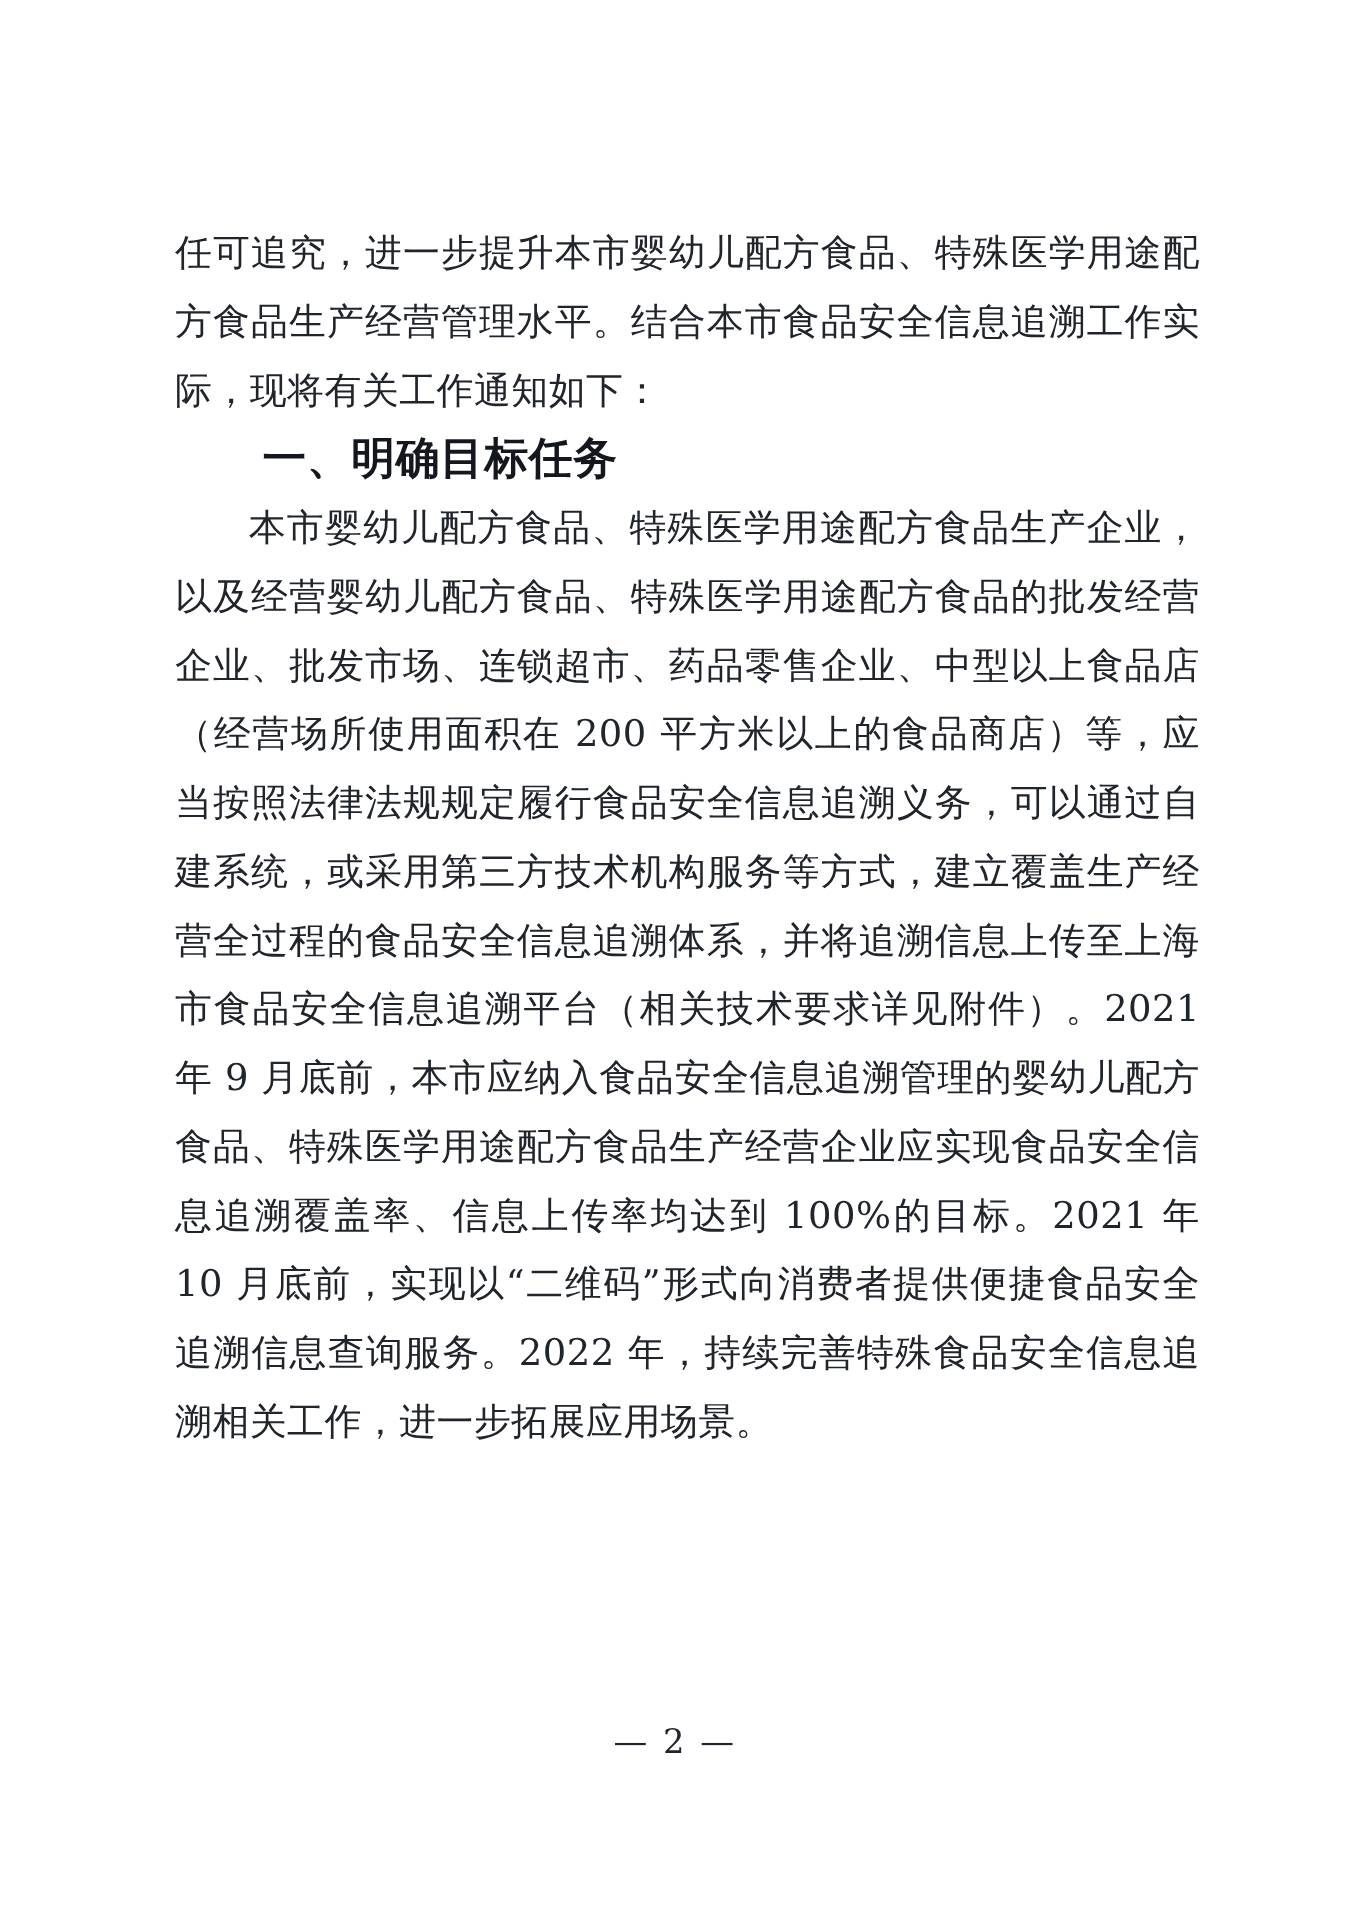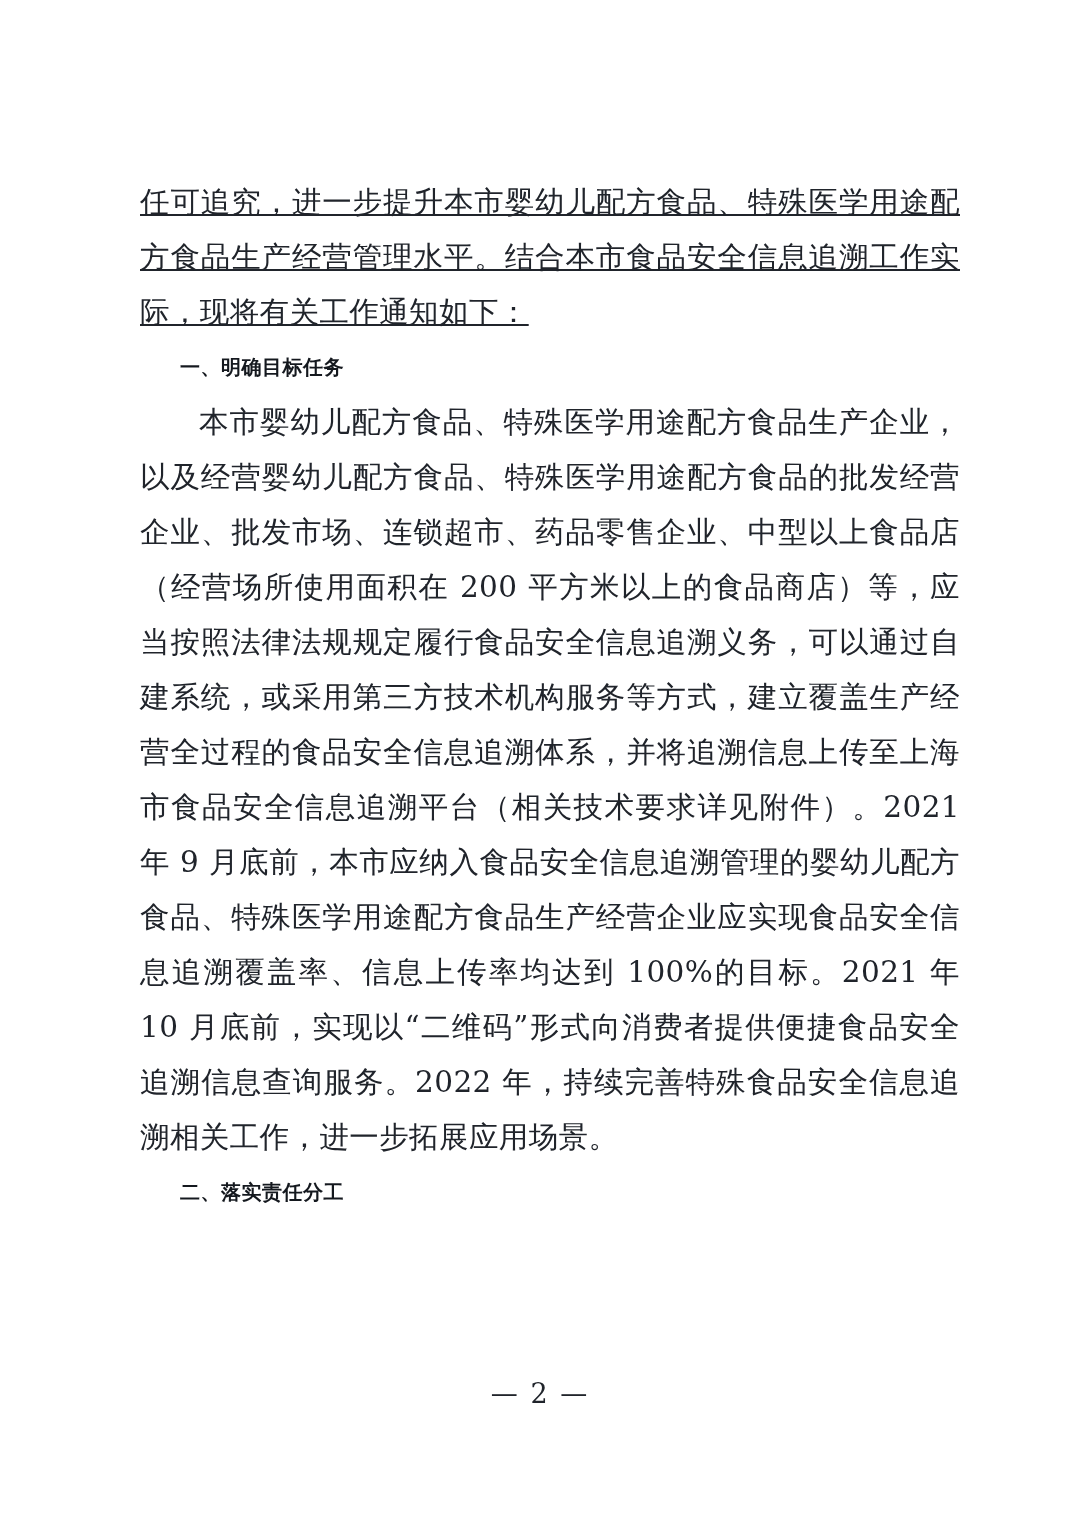--- a/index.html
+++ b/index.html
@@ -31,25 +31,24 @@
     text-justify: inter-ideograph;
     letter-spacing: 0.4px;
     color: #20242b;
   }
   .para {
     margin: 0;
     text-indent: 2em;
   }
   .para.no-indent {
     text-indent: 0;
-    text-decoration: underline;
   }
   .heading {
     margin: 0;
-    font-size: 20px;
+    font-size: 35px;
     line-height: 55px;
     font-weight: bold;
     text-indent: 2em;
     color: #14181e;
     font-family: "DejaVu Sans", "Liberation Sans", sans-serif;
     letter-spacing: 0.5px;
   }
   .footer {
     position: absolute;
     left: 0;
@@ -63,16 +62,15 @@
   }
 </style>
 </head>
 <body>
 
 <div class="page">
   <div class="body-text">
     <p class="para no-indent">任可追究，进一步提升本市婴幼儿配方食品、特殊医学用途配方食品生产经营管理水平。结合本市食品安全信息追溯工作实际，现将有关工作通知如下：</p>
     <h2 class="heading">一、明确目标任务</h2>
     <p class="para">本市婴幼儿配方食品、特殊医学用途配方食品生产企业，以及经营婴幼儿配方食品、特殊医学用途配方食品的批发经营企业、批发市场、连锁超市、药品零售企业、中型以上食品店（经营场所使用面积在 200 平方米以上的食品商店）等，应当按照法律法规规定履行食品安全信息追溯义务，可以通过自建系统，或采用第三方技术机构服务等方式，建立覆盖生产经营全过程的食品安全信息追溯体系，并将追溯信息上传至上海市食品安全信息追溯平台（相关技术要求详见附件）。2021 年 9 月底前，本市应纳入食品安全信息追溯管理的婴幼儿配方食品、特殊医学用途配方食品生产经营企业应实现食品安全信息追溯覆盖率、信息上传率均达到 100%的目标。2021 年 10 月底前，实现以“二维码”形式向消费者提供便捷食品安全追溯信息查询服务。2022 年，持续完善特殊食品安全信息追溯相关工作，进一步拓展应用场景。</p>
-    <h2 class="heading">二、落实责任分工</h2>
   </div>
   <div class="footer">— 2 —</div>
 </div>
 
 </body></html>

